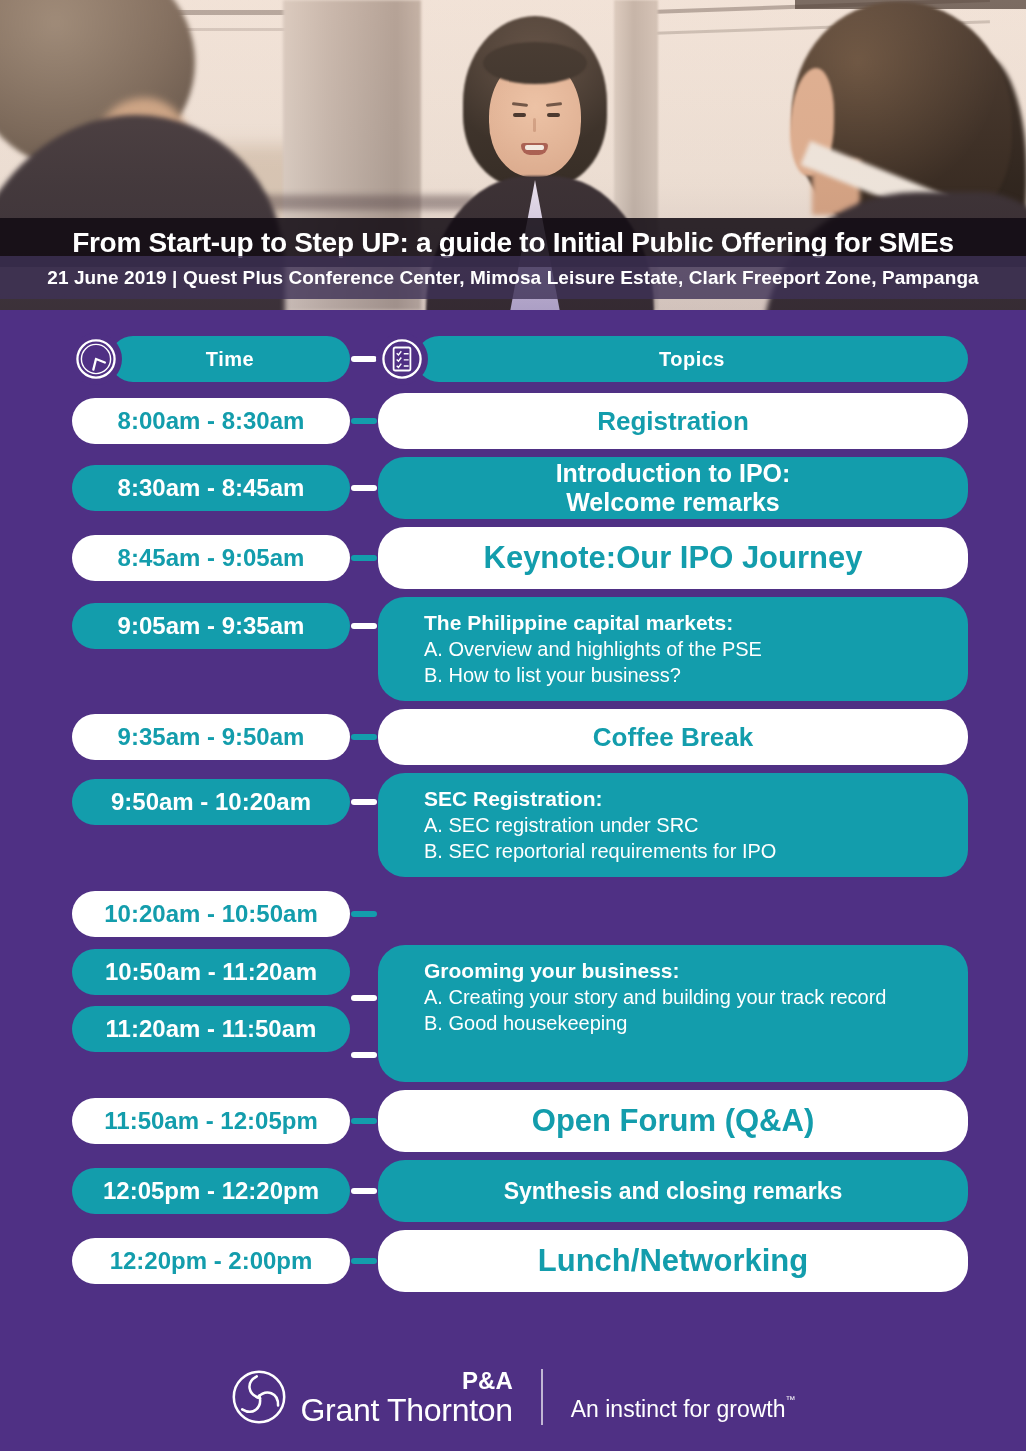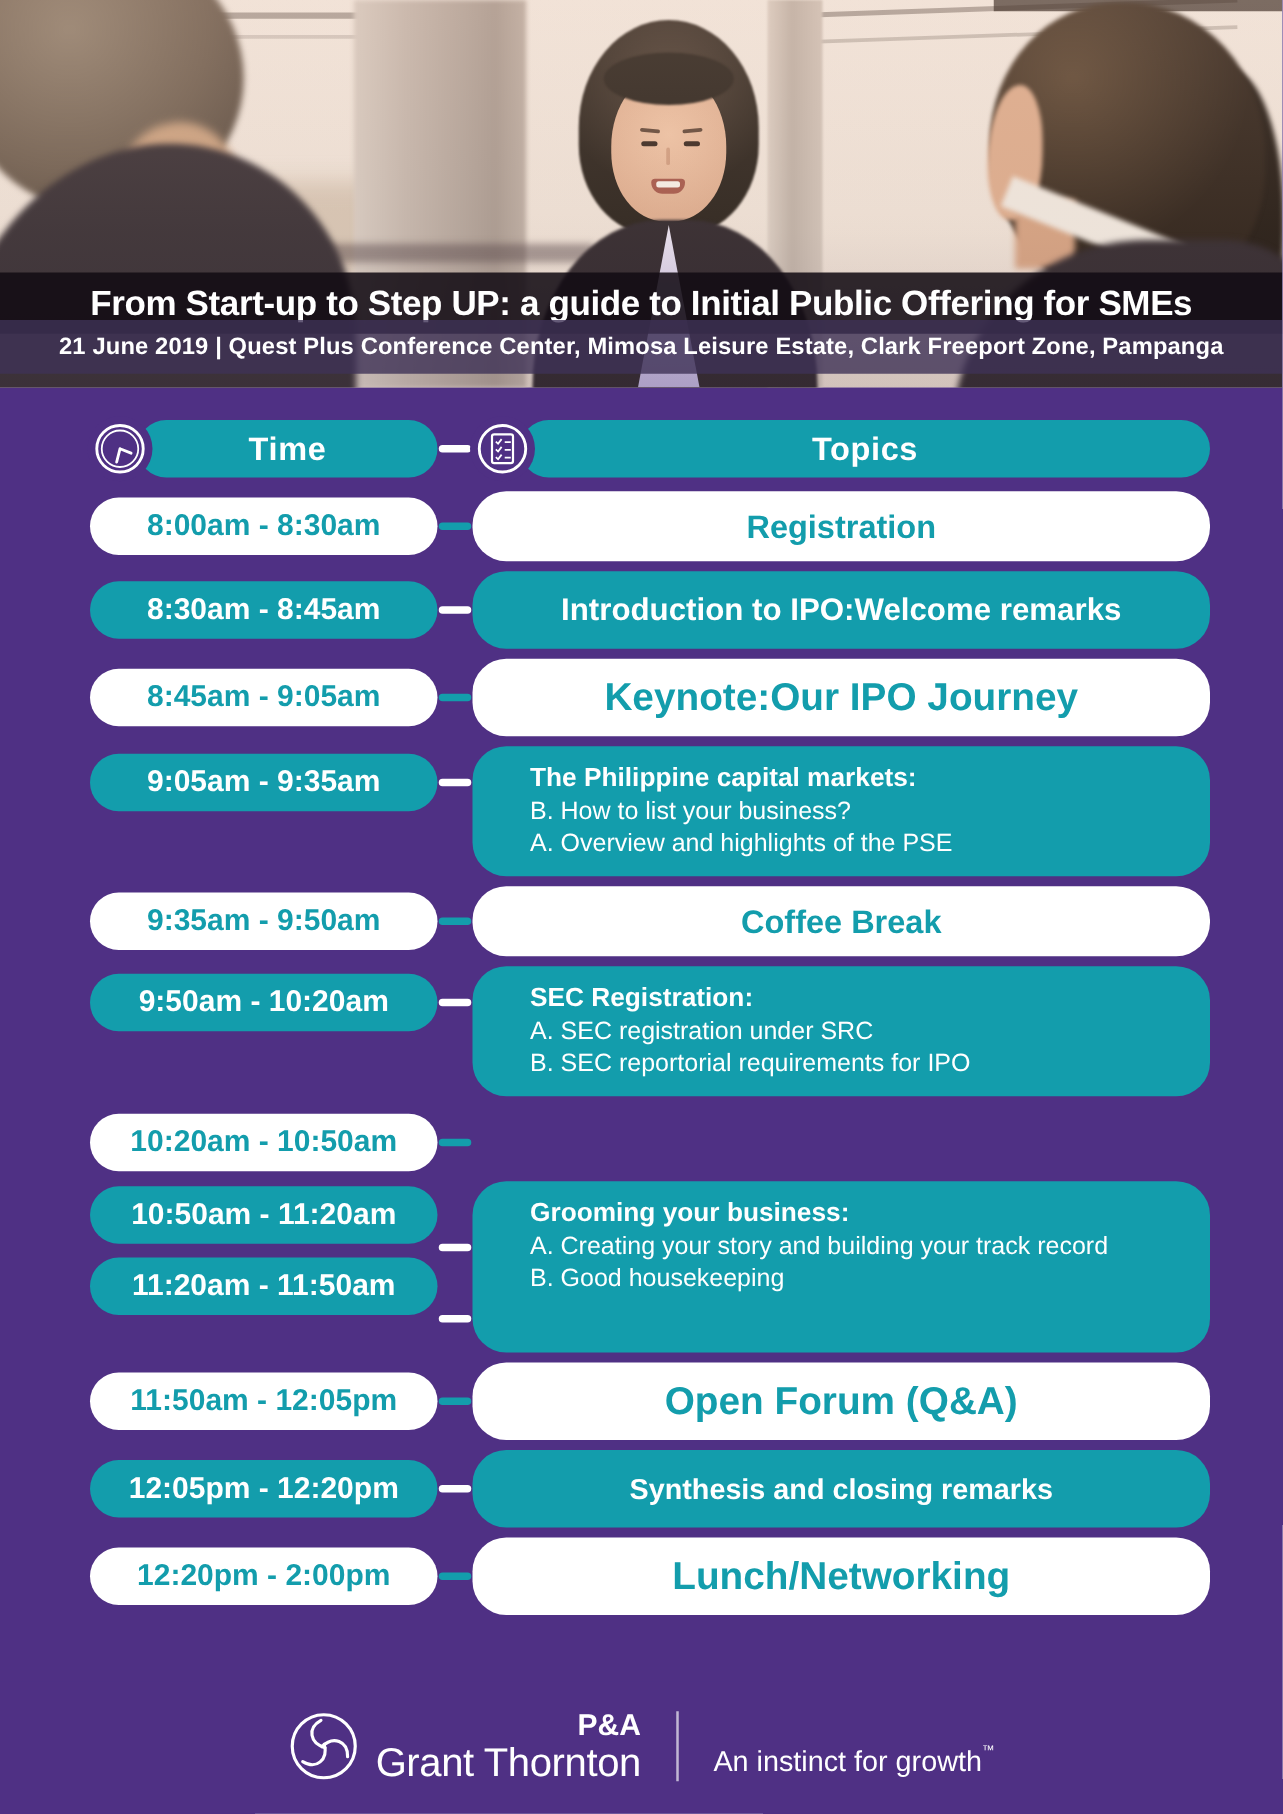--- a/index.html
+++ b/index.html
@@ -81,21 +81,21 @@
   .subtitle-bar{left:0;top:256px;width:1026px;height:43px;background:rgba(62,50,86,.80);
     display:flex;align-items:center;justify-content:center;}
   .subtitle-bar span{position:static;color:#fff;font-size:19px;font-weight:600;letter-spacing:.1px;white-space:nowrap;}
 
   
   .schedule{flex:1 1 auto;background:#4F3084;padding:26px 58px 12px 72px;}
   .grid{display:grid;grid-template-columns:278px 28px 1fr;align-items:center;position:relative;}
   .hdr{margin-bottom:11px;}
   .hdr-cell{position:relative;height:46px;}
   .hdr-pill{margin-left:38px;height:46px;border-radius:23px;background:#139DAC;
-    display:flex;align-items:center;justify-content:center;color:#fff;font-size:26px;font-weight:700;letter-spacing:.5px;}
+    display:flex;align-items:center;justify-content:center;color:#fff;font-size:20px;font-weight:700;letter-spacing:.5px;}
   .hdr-disc{position:absolute;left:-2px;top:-3px;width:52px;height:52px;border-radius:50%;
     background:#4F3084;display:flex;align-items:center;justify-content:center;z-index:2;}
   .dash{width:26px;height:6px;border-radius:3px;justify-self:center;}
   .dash.white{background:#fff;}
   .dash.teal{background:#139DAC;}
   .row{margin-bottom:8px;}
   .row.top{align-items:start;}
   .row.top .time-pill{margin-top:6px;}
   .row.top .dash{margin-top:26px;}
   .time-pill{height:46px;border-radius:23px;display:flex;align-items:center;justify-content:center;
@@ -210,42 +210,42 @@
 
     <div class="grid row">
       <div class="time-pill w">8:00am - 8:30am</div>
       <div class="dash teal"></div>
       <div class="topic-pill w">Registration</div>
     </div>
 
     <div class="grid row">
       <div class="time-pill t">8:30am - 8:45am</div>
       <div class="dash white"></div>
-      <div class="topic-pill t" style="min-height:58px;font-size:25px;">
+      <div class="topic-pill t" style="min-height:58px;font-size:25px;flex-direction:column;">
           <span class="bold">Introduction to IPO:</span>
           <span> Welcome remarks</span>
         </div>
     </div>
 
     <div class="grid row">
       <div class="time-pill w">8:45am - 9:05am</div>
       <div class="dash teal"></div>
       <div class="topic-pill w big">
           <span class="bold">Keynote:</span>
           <span> Our IPO Journey</span>
         </div>
     </div>
 
     <div class="grid row top">
       <div class="time-pill t">9:05am - 9:35am</div>
       <div class="dash white"></div>
       <div class="topic-pill t multi">
         <span class="head">The Philippine capital markets:</span>
+        <span class="ln">A. Overview and highlights of the PSE</span>
         <span class="ln">B. How to list your business?</span>
-        <span class="ln">A. Overview and highlights of the PSE</span>
       </div>
     </div>
 
     <div class="grid row">
       <div class="time-pill w">9:35am - 9:50am</div>
       <div class="dash teal"></div>
       <div class="topic-pill w">Coffee Break</div>
     </div>
 
     <div class="grid row top">

